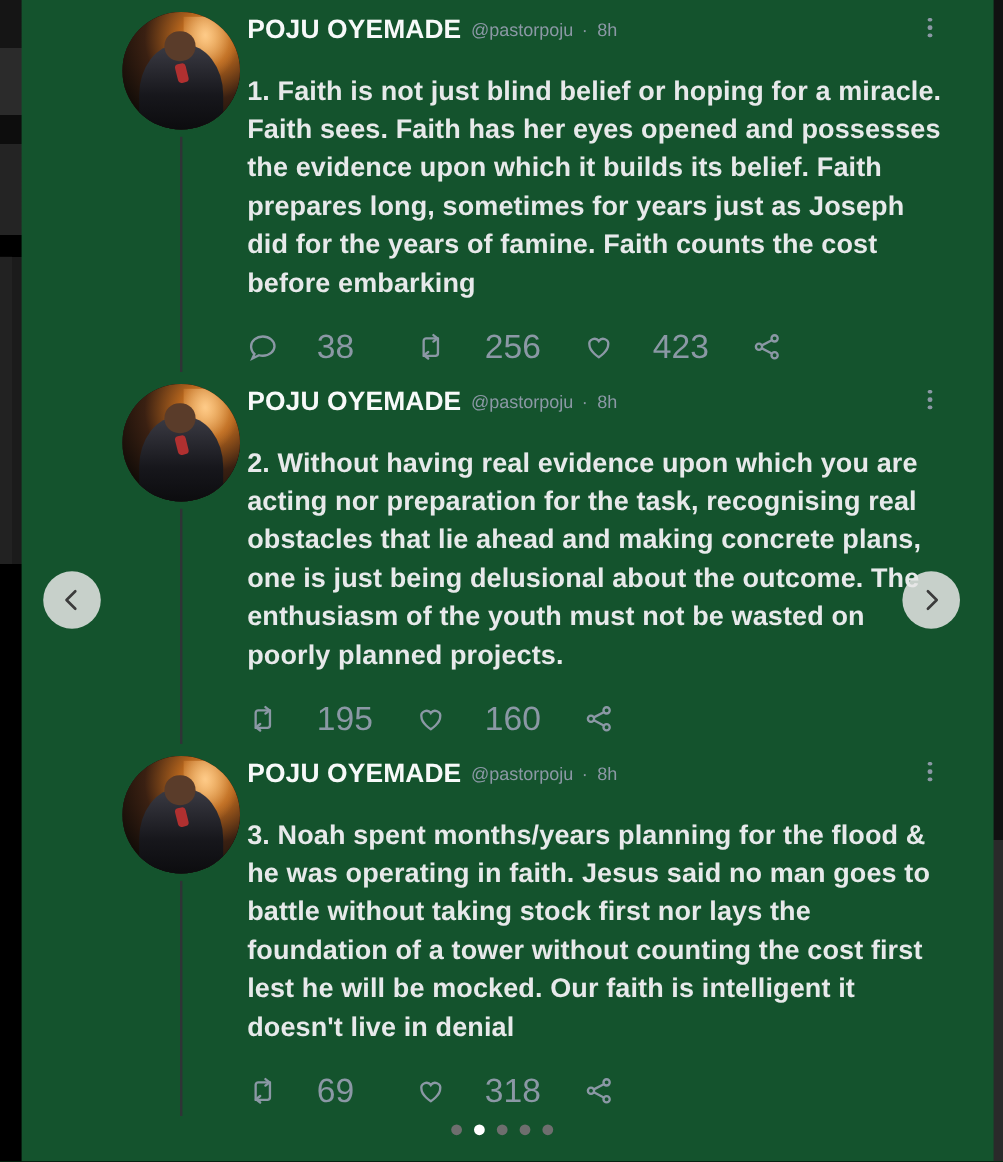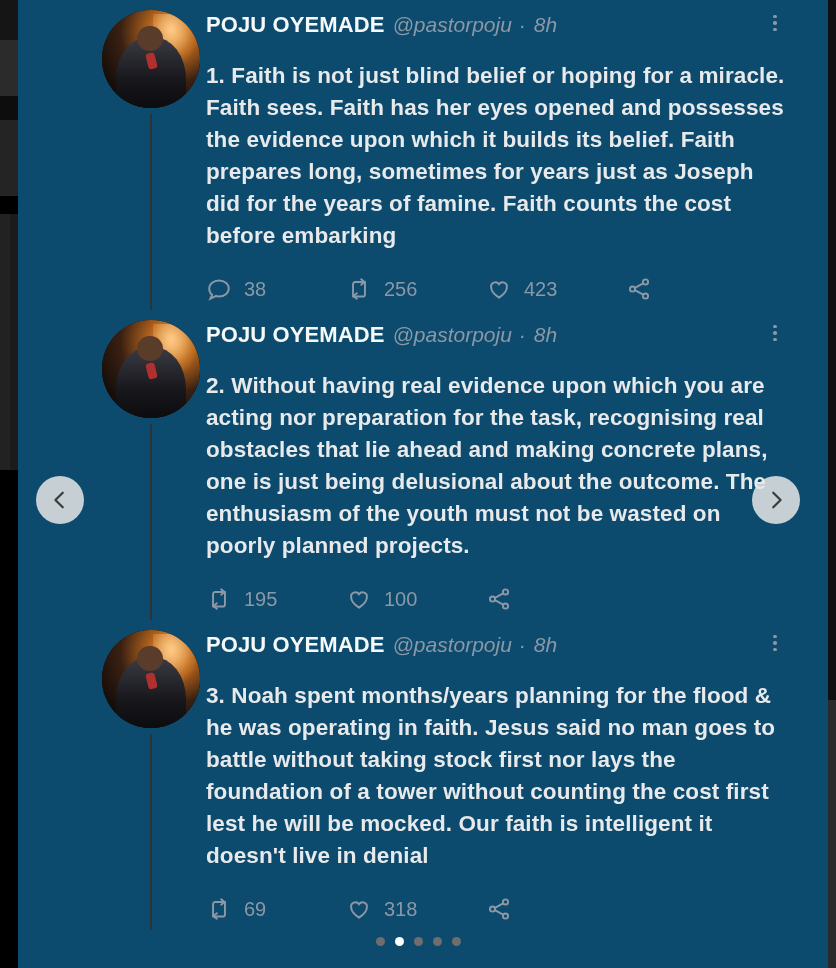--- a/index.html
+++ b/index.html
@@ -5,21 +5,21 @@
   * { box-sizing: border-box; margin: 0; padding: 0; }
   html, body {
     width: 836px; height: 968px;
     background: #000;
     font-family: "Liberation Sans", sans-serif;
     overflow: hidden;
   }
   #screen {
     position: relative;
     width: 836px; height: 968px;
-    background: #0c4a6e;
+    background: #14532d;
     overflow: hidden;
   }
 
   
   .edge-strip {
     position: absolute; left: 0; top: 0; width: 18px; height: 968px;
     background: linear-gradient(to bottom,
       #151515 0px, #151515 40px,
       #2b2b2b 40px, #2b2b2b 96px,
       #0d0d0d 96px, #0d0d0d 120px,
@@ -118,24 +118,23 @@
   }
   .name {
     color: #f7f9f9;
     font-weight: bold;
     font-size: 22px;
     letter-spacing: .1px;
     white-space: nowrap;
   }
   .handle, .dot, .time {
     color: #8b98a5;
-    font-size: 21px;
+    font-size: 15px;
     margin-left: 8px;
     white-space: nowrap;
-    font-style: italic;
   }
   .dot { margin-left: 7px; margin-right: 0; }
   .more {
     position: absolute;
     right: 0; top: 0;
     width: 26px; height: 26px;
     display: flex; flex-direction: column; align-items: center; justify-content: center;
     gap: 3px;
   }
   .more i {
@@ -154,22 +153,23 @@
   .actions {
     display: flex;
     align-items: center;
     margin-top: 16px;
     height: 42px;
   }
   .act {
     display: flex;
     align-items: center;
     color: #8b98a5;
-    font-size: 20px;
+    font-size: 28px;
     min-width: 0;
+    gap: 20px;
   }
   .act .cnt { margin-left: 12px; }
   .act.reply { width: 140px; }
   .act.rt { width: 140px; }
   .act.like { width: 140px; }
   .act.share { width: 60px; }
   .ic { width: 26px; height: 26px; display: block; }
   .ic svg { width: 26px; height: 26px; display: block; }
 
   
@@ -311,21 +311,21 @@
                 </svg>
             </span>
             <span class="cnt">195</span>
           </div>
           <div class="act like">
             <span class="ic">
               <svg viewBox="0 0 24 24" fill="none" stroke="#8b98a5" stroke-width="1.8">
                   <path d="M12 20s-7.2-4.5-7.2-9.3A4 4 0 0 1 12 7.6a4 4 0 0 1 7.2 3.1C19.2 15.5 12 20 12 20z"></path>
                 </svg>
             </span>
-            <span class="cnt">100</span>
+            <span class="cnt">160</span>
           </div>
           <div class="act share">
             <span class="ic">
               <svg viewBox="0 0 24 24" fill="none" stroke="#8b98a5" stroke-width="1.8" stroke-linecap="round" stroke-linejoin="round">
                   <circle cx="18" cy="5.5" r="2.4"></circle>
                   <circle cx="6" cy="12" r="2.4"></circle>
                   <circle cx="18" cy="18.5" r="2.4"></circle>
                   <path d="M8.2 10.9l7.6-4"></path>
                   <path d="M8.2 13.1l7.6 4"></path>
                 </svg>

